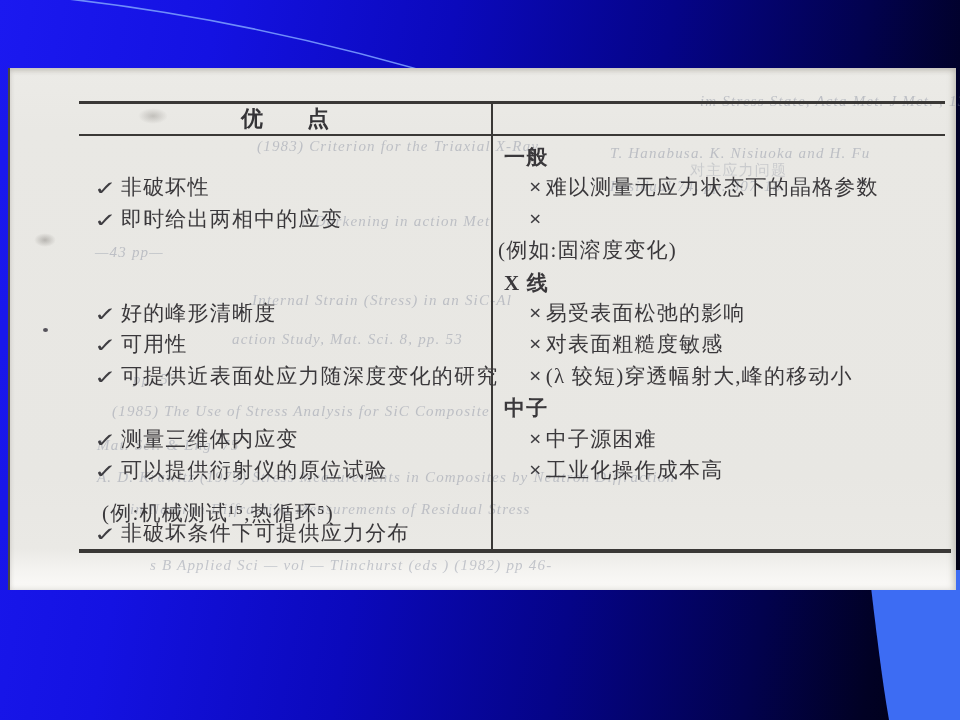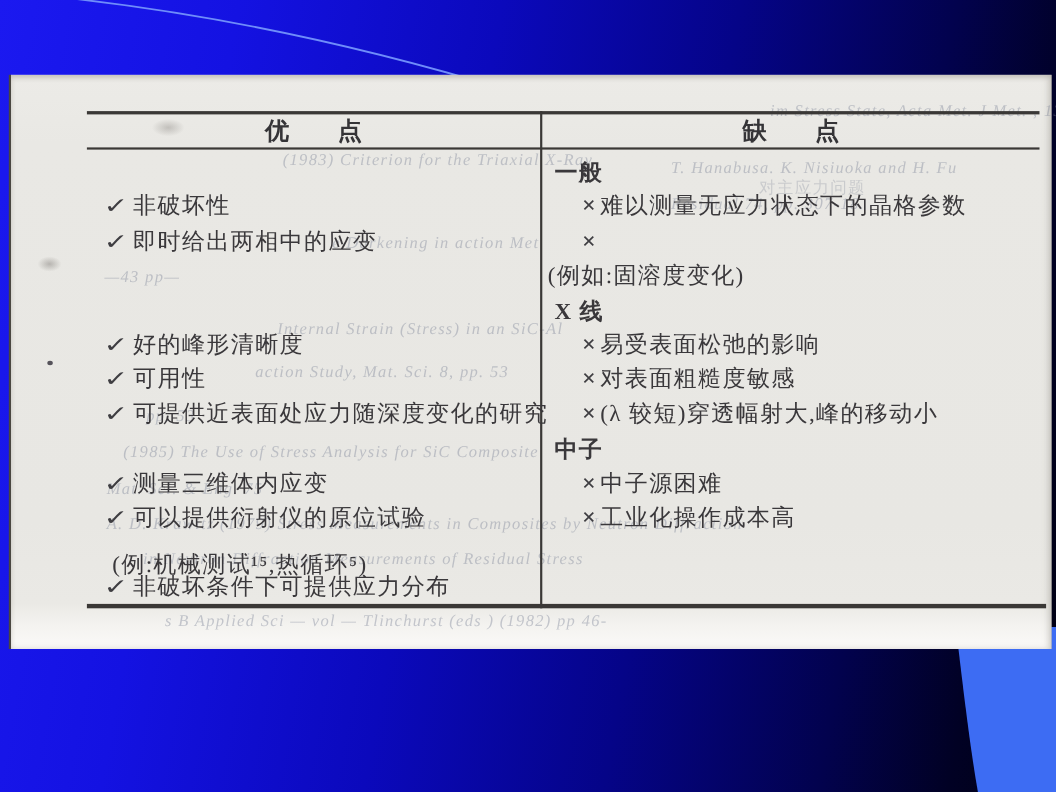--- a/index.html
+++ b/index.html
@@ -88,23 +88,20 @@
     <div class="dot-mark"></div>
 
     <div class="ln ln-top"></div>
     <div class="ln ln-mid"></div>
     <div class="ln ln-v"></div>
     <div class="ln ln-bot"></div>
 
     <div class="hdr hdr-left">
         <span class="sp">优点</span>
       </div>
-    <div class="hdr hdr-right">
-        <span class="sp">缺点</span>
-      </div>
 
     <div class="cell r-sec" style="top:72px;">
         <span>一般</span>
       </div>
     <div class="cell r-item" style="top:103px;">
         <span class="mk mk-cross">×</span>
         <span>难以测量无应力状态下的晶格参数</span>
       </div>
     <div class="cell r-item" style="top:135px;">
         <span class="mk mk-cross">×</span>

